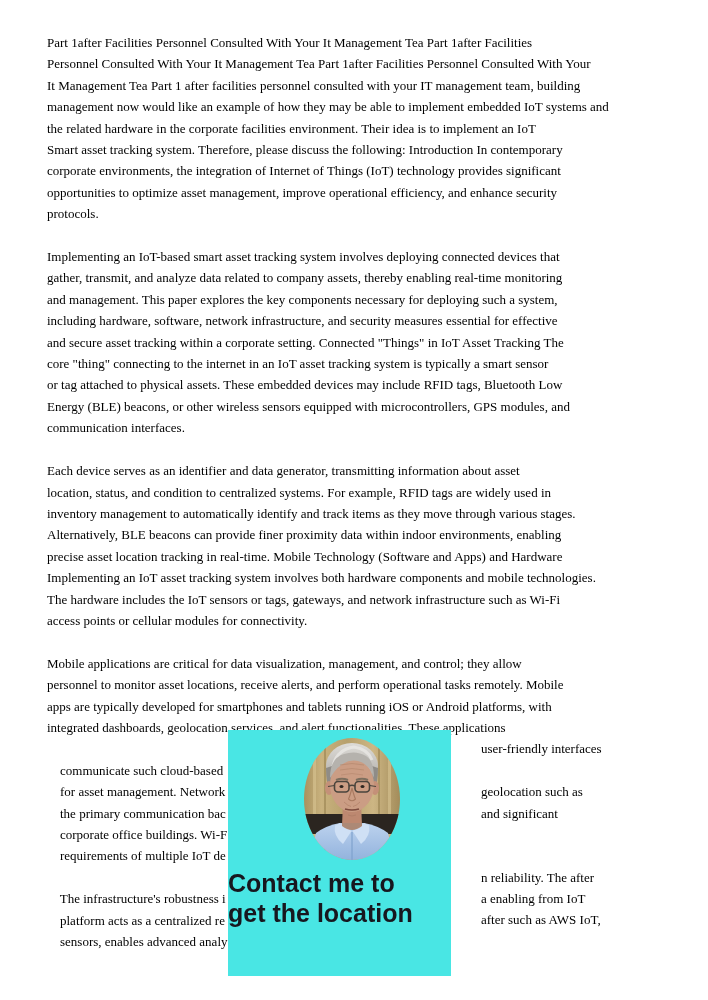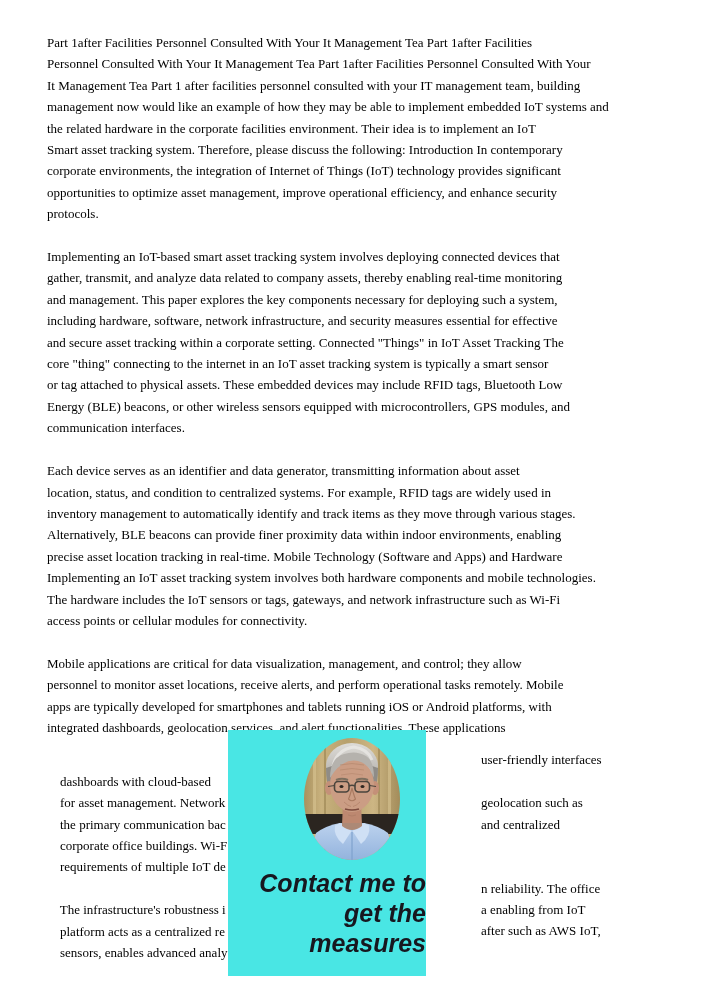--- a/index.html
+++ b/index.html
@@ -8,31 +8,30 @@
     background:#ffffff;
     position:relative;
     font-family:"Liberation Serif",serif;
     overflow:hidden;
   }
   .doc{
     position:absolute;left:47px;top:32px;
     font-size:13px;line-height:21.4px;color:#000;
   }
   .para{margin:0 0 21.4px 0;white-space:pre;}
-  .para.nogap{margin-bottom:11px;}
+  .para.nogap{margin-bottom:0;}
   .line{position:relative;height:21.4px;white-space:pre;}
   .rfrag{position:absolute;left:434px;top:0;text-align:center;}
   .pgap{height:21.4px;}
 
   .ad-card{
     position:absolute;left:228px;top:730px;
-    width:198px;height:246px;
+    width:223px;height:246px;
     background:#49E6E4;
-    text-align:right;
-    font-style:italic;
+    text-align:left;
   }
   .photo{
     position:absolute;left:76px;top:8px;
     width:96px;height:122px;
     border-radius:50%;overflow:hidden;
   }
   .photo svg{display:block;}
   .contact{
     position:absolute;top:138px;left:0;right:0;
     font-family:"Liberation Sans",sans-serif;
@@ -75,44 +74,44 @@
 precise asset location tracking in real-time. Mobile Technology (Software and Apps) and Hardware
 Implementing an IoT asset tracking system involves both hardware components and mobile technologies.
 The hardware includes the IoT sensors or tags, gateways, and network infrastructure such as Wi-Fi
 access points or cellular modules for connectivity.</p>
   <p class="para nogap">Mobile applications are critical for data visualization, management, and control; they allow
 personnel to monitor asset locations, receive alerts, and perform operational tasks remotely. Mobile
 apps are typically developed for smartphones and tablets running iOS or Android platforms, with
 integrated dashboards, geolocation services, and alert functionalities. These applications</p>
 
   <div class="line">
-    <span class="lfrag">dashboards with cloud-based</span>
+    <span class="lfrag">communicate such cloud-based</span>
     <span class="rfrag">user-friendly interfaces</span>
   </div>
   <div class="line">
     <span class="lfrag">for asset management. Network</span>
   </div>
   <div class="line">
     <span class="lfrag">the primary communication bac</span>
     <span class="rfrag">geolocation such as</span>
   </div>
   <div class="line">
     <span class="lfrag">corporate office buildings. Wi-F</span>
-    <span class="rfrag">and centralized</span>
+    <span class="rfrag">and significant</span>
   </div>
   <div class="line">
     <span class="lfrag">requirements of multiple IoT de</span>
     <span class="rfrag"></span>
   </div>
 
   <div class="pgap"></div>
 
   <div class="line">
     <span class="lfrag">The infrastructure's robustness i</span>
-    <span class="rfrag">n reliability. The office</span>
+    <span class="rfrag">n reliability. The after</span>
   </div>
   <div class="line">
     <span class="lfrag">platform acts as a centralized re</span>
     <span class="rfrag">a enabling from IoT</span>
   </div>
   <div class="line">
     <span class="lfrag">sensors, enables advanced analy</span>
     <span class="rfrag">after such as AWS IoT,</span>
   </div>
 </div>
@@ -171,15 +170,15 @@
       <path d="M65.5,47.5 L72,48.5" stroke="#4a443c" stroke-width="1.2" fill="none"></path>
       <path d="M5,122 L12,95 Q22,87.5 36,85 L60,85 Q74,87.5 84,95 L91,122 Z" fill="url(#shirtG)"></path>
       <path d="M36,85 L47.5,93 L39,106 Q29,98 31,87.5 Z" fill="#cfe0f5"></path>
       <path d="M60,85 L48.5,93 L57,106 Q67,98 65,87.5 Z" fill="#cfe0f5"></path>
       <path d="M48,94 L48,122" stroke="#7fa2cd" stroke-width="1.2"></path>
       <path d="M38,88 Q48,96 58,88 L58,85 L38,85 Z" fill="#ab8168" opacity="0.9"></path>
     </svg>
   </div>
   <div class="contact" style="color: rgb(23, 23, 31);">
     <div>Contact me to</div>
-    <div>get the measures</div>
+    <div>get the location</div>
   </div>
 </div>
 
 </body></html>

